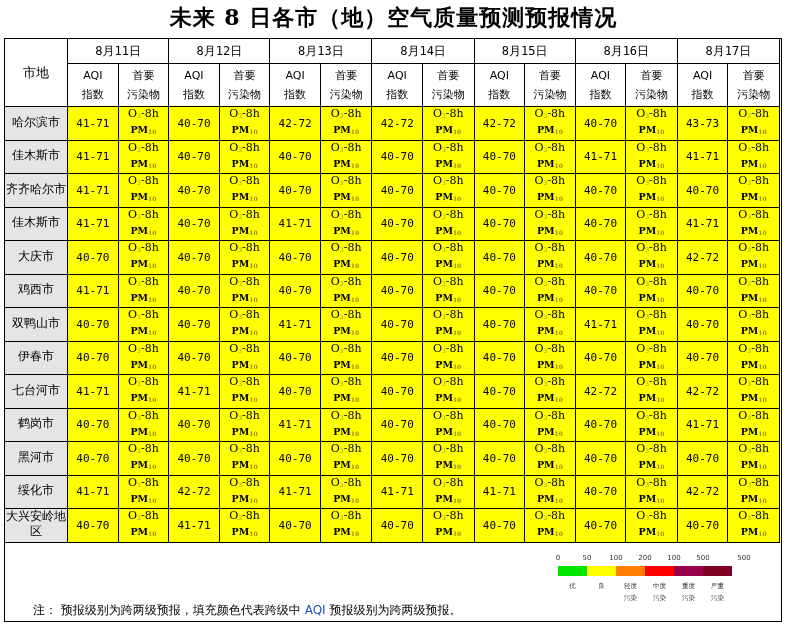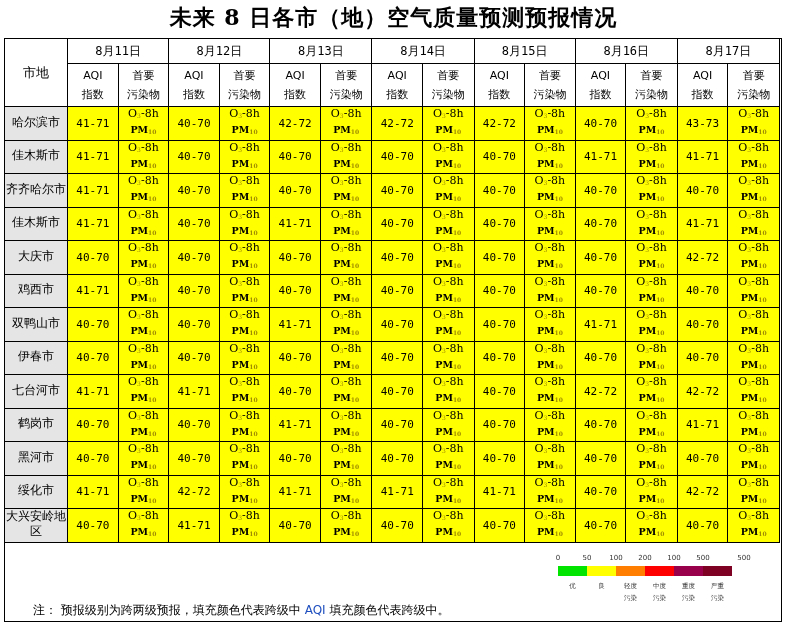--- a/index.html
+++ b/index.html
@@ -661,15 +661,15 @@
           <div>污染</div>
         </div>
         <div>
           <div>严重</div>
           <div>污染</div>
         </div>
       </div>
   </div>
 
   <div class="note" style="left:28px; top:563px;">
-    <span>注：  预报级别为跨两级预报，填充颜色代表跨级中 </span><span class="aqi-word">AQI</span><span> 填充颜色代表跨级中。</span>
+    <span>注：  预报级别为跨两级预报，填充颜色代表跨级中 </span><span class="aqi-word">AQI</span><span> 预报级别为跨两级预报。</span>
   </div>
 </div>
 
 </body></html>

